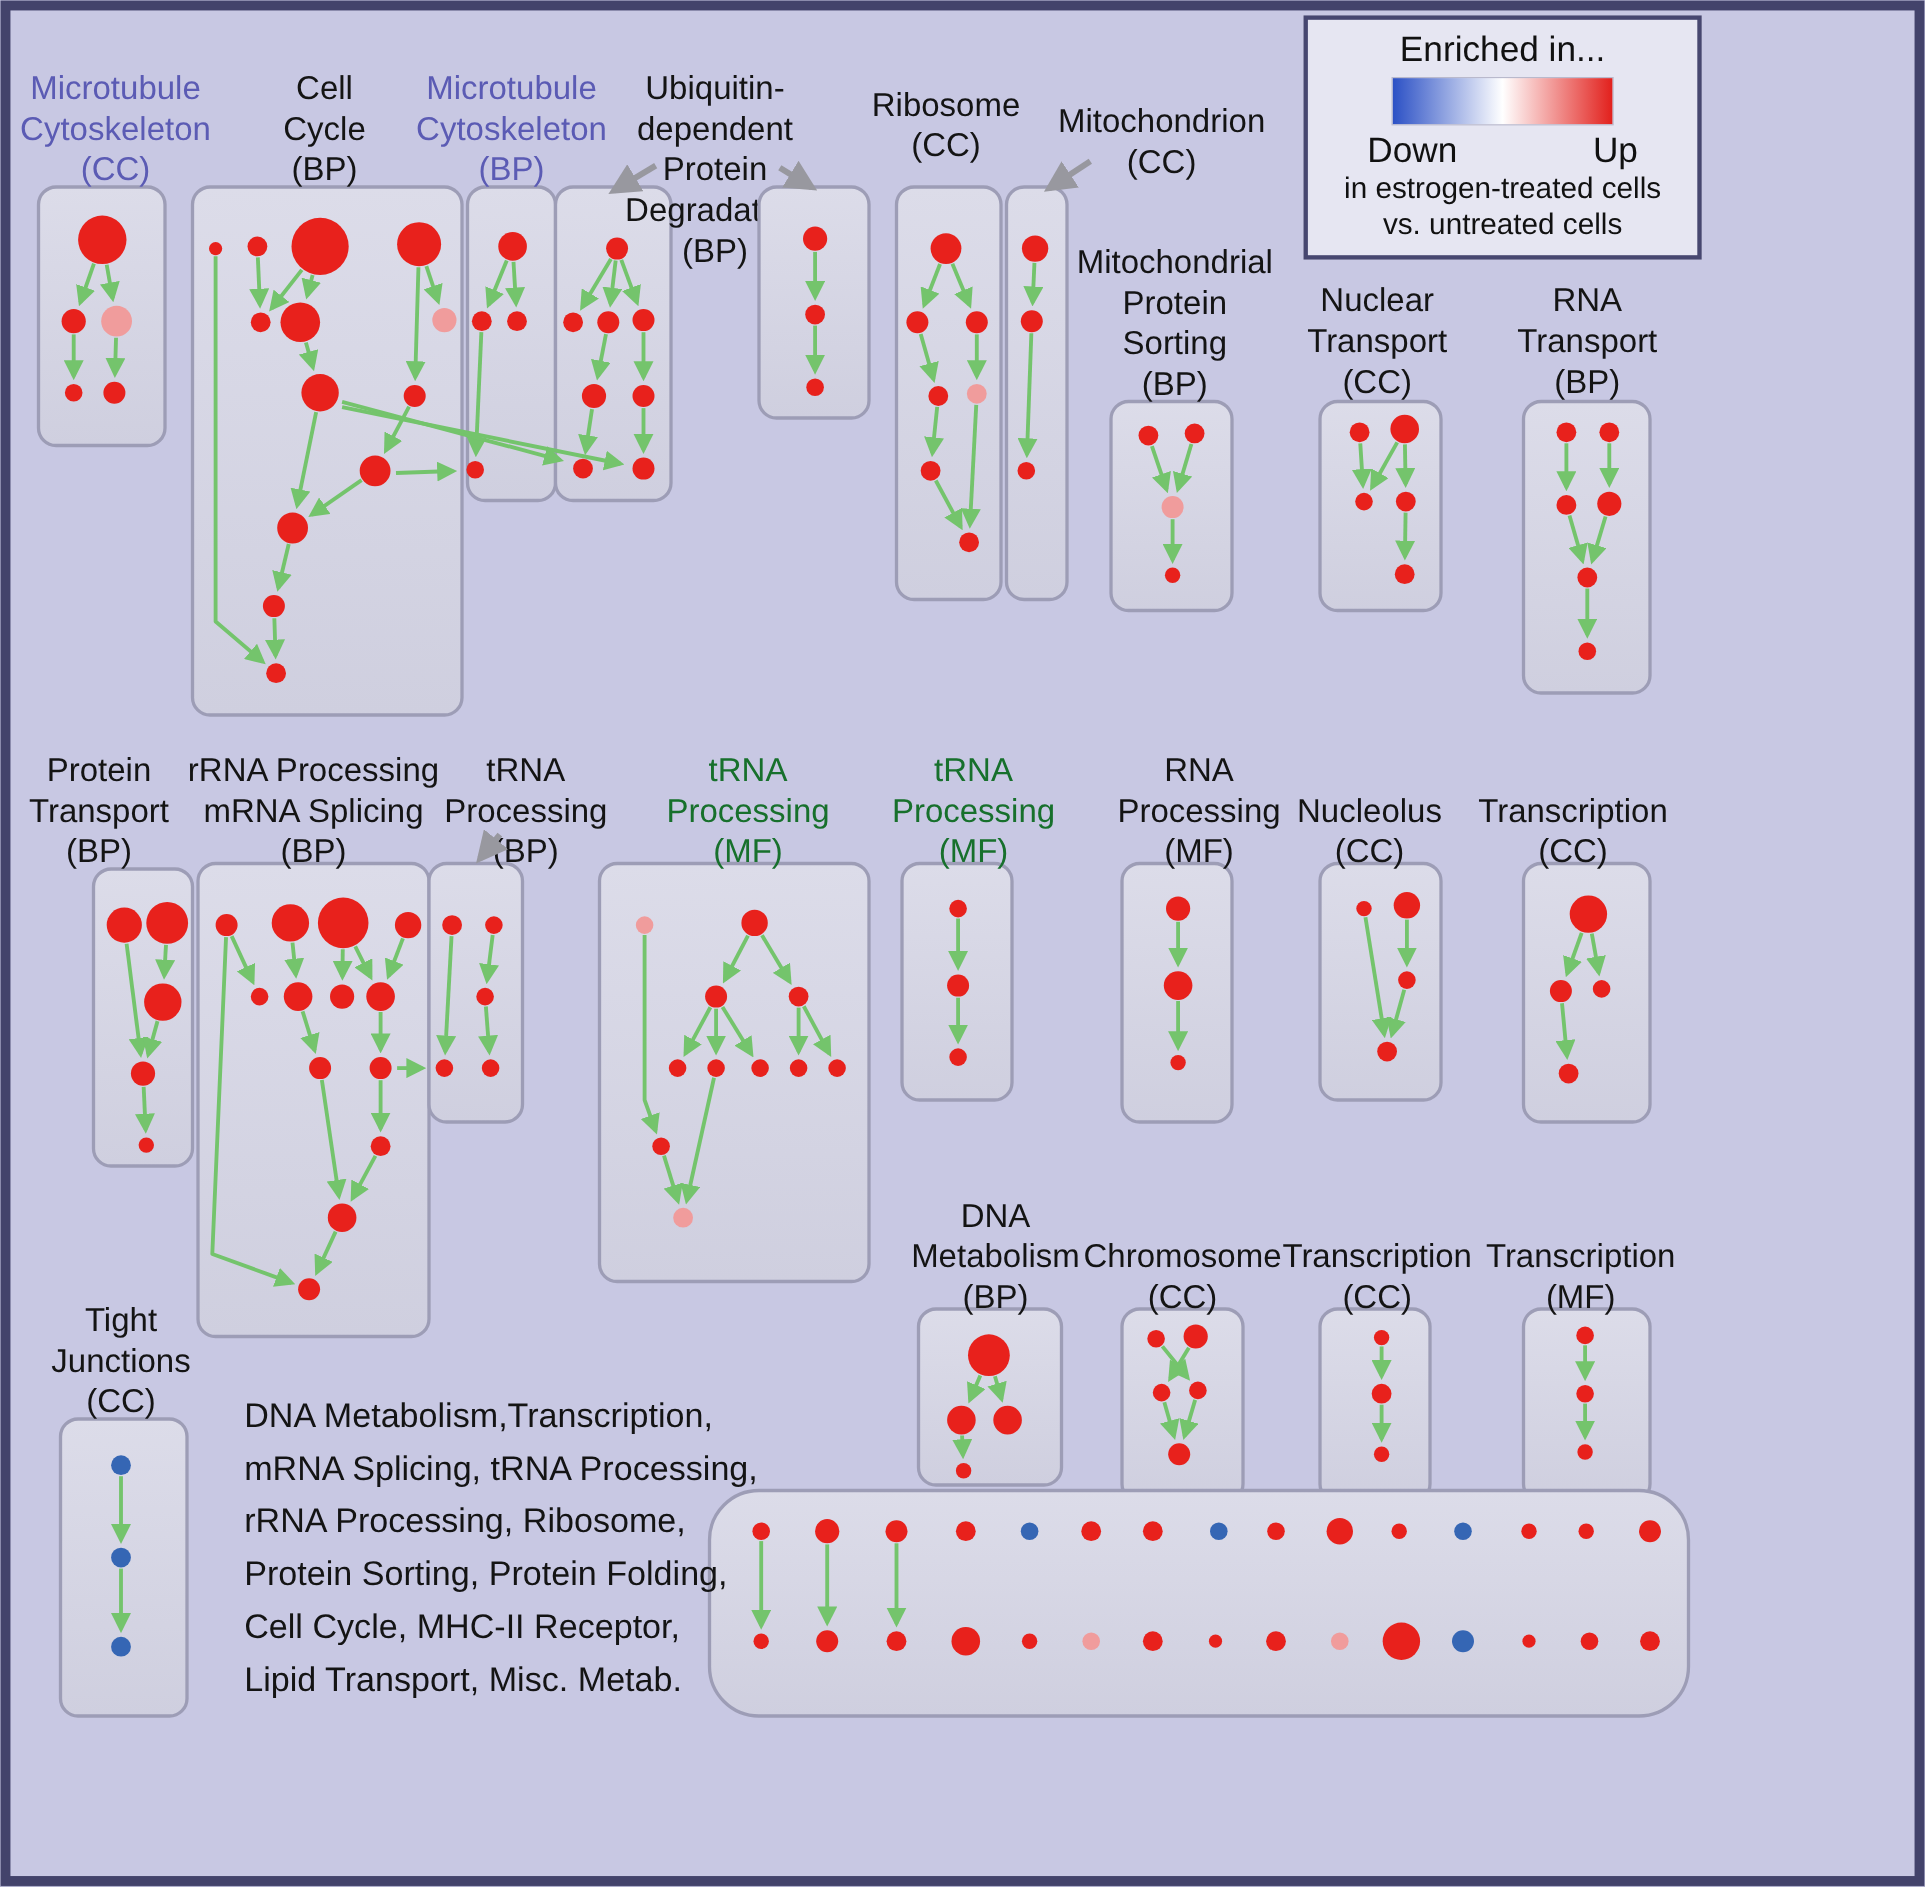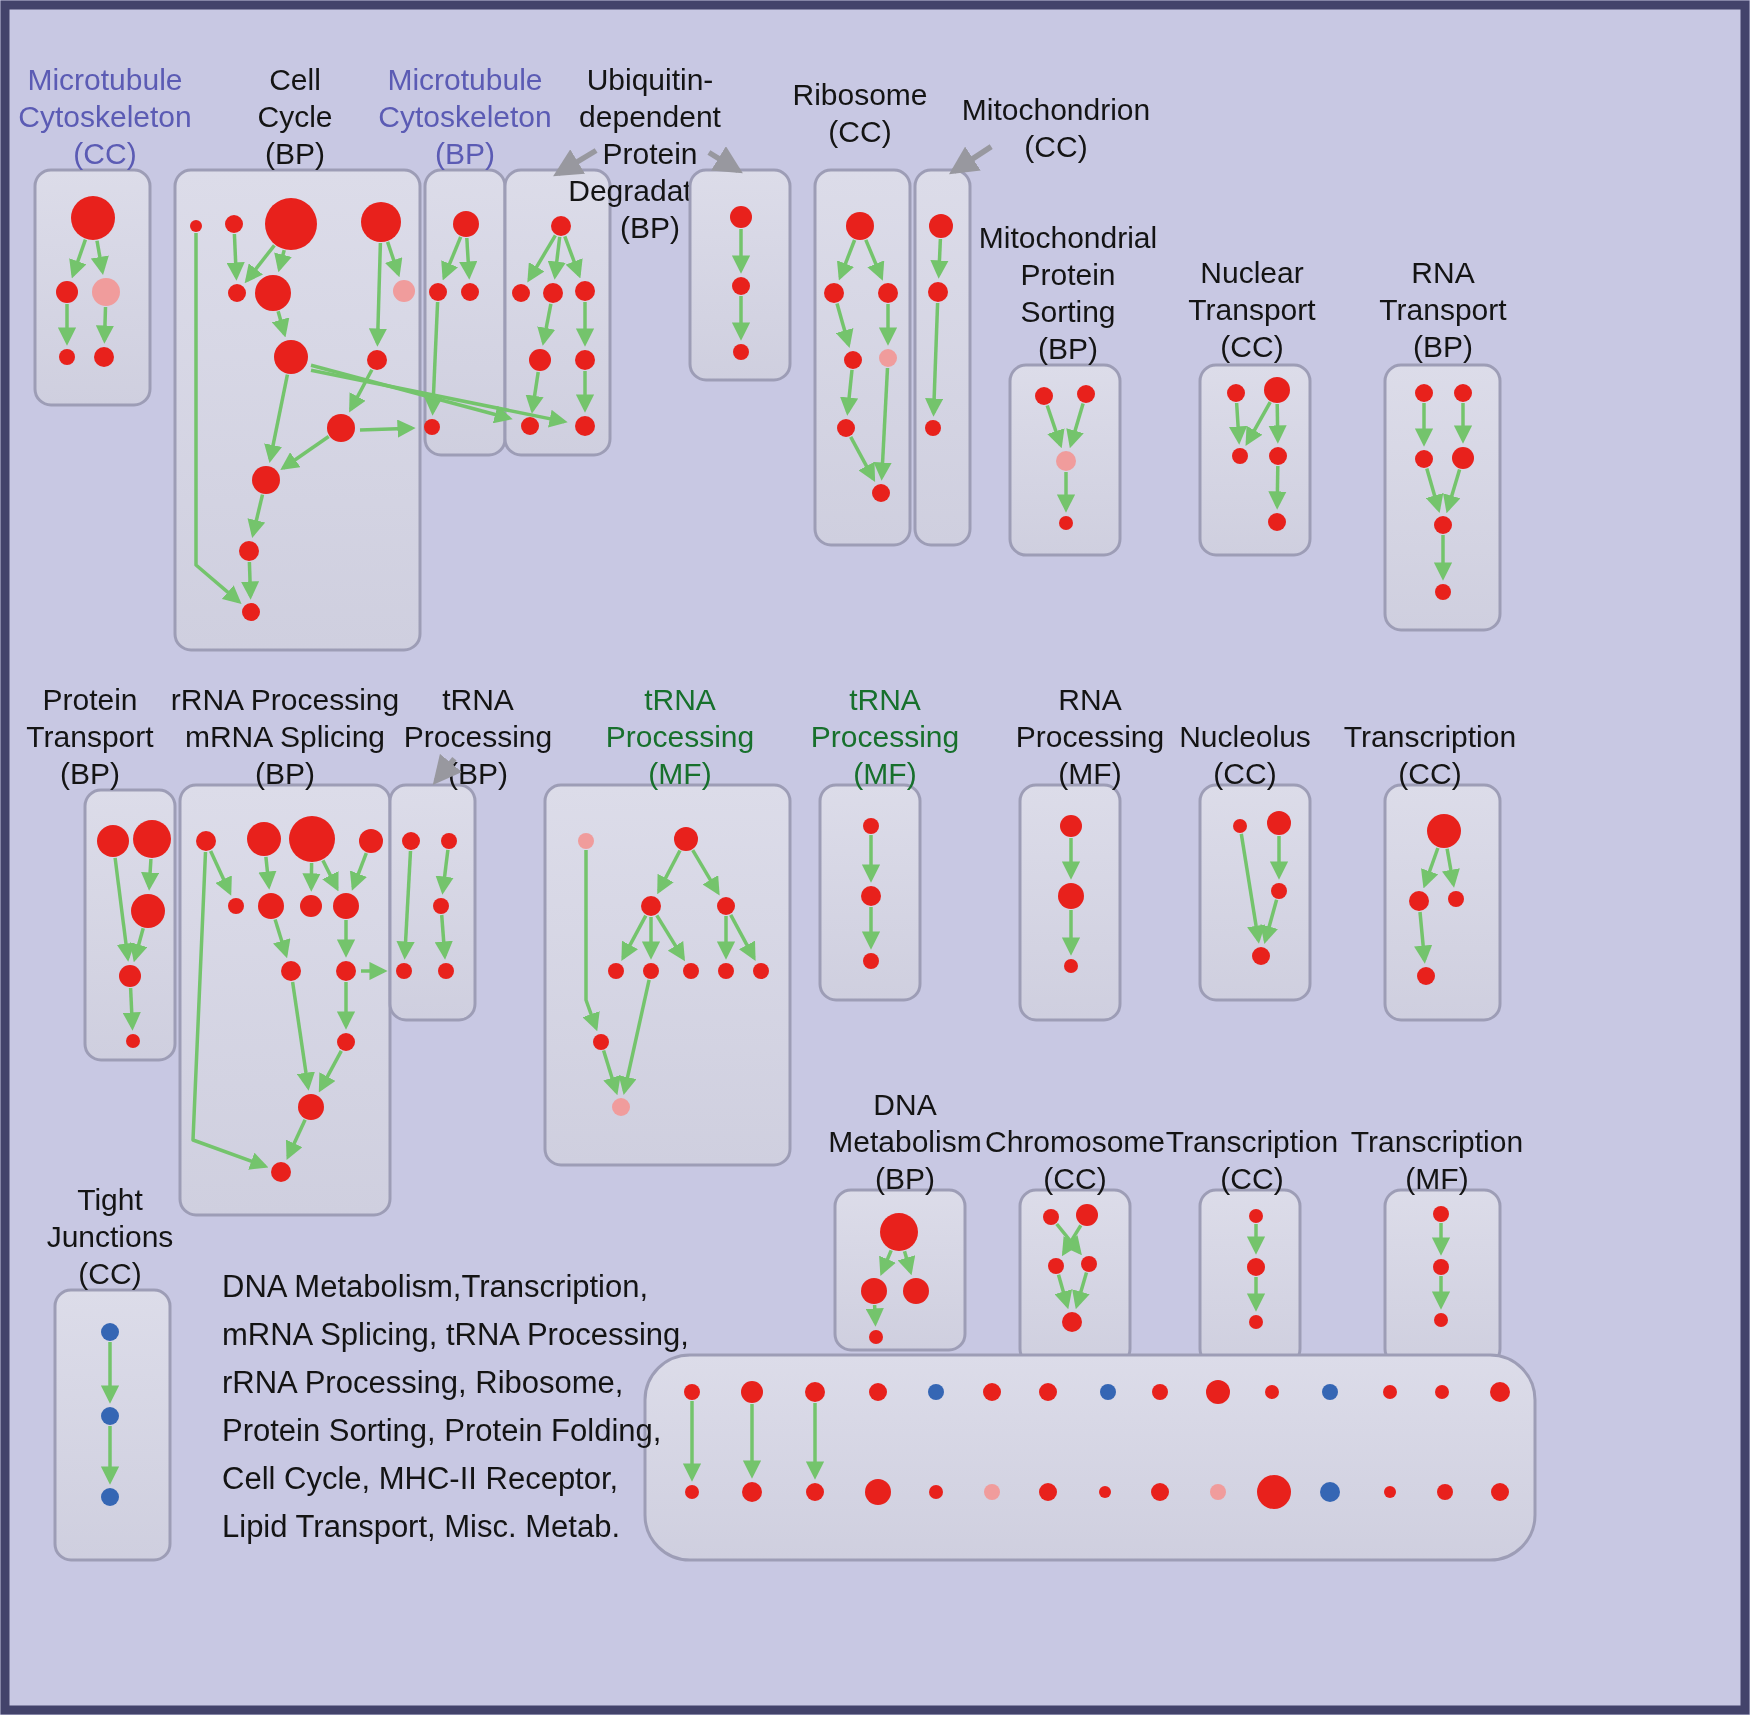--- a/index.html
+++ b/index.html
@@ -389,13 +389,23 @@
       <polyline points="360.0,430.0 412.0,428.2" fill="none" stroke="#74c46c" stroke-width="3.5" stroke-linejoin="round" marker-end="url(#arrow-edge)"></polyline>
       <polyline points="361.0,971.0 384.0,971.0" fill="none" stroke="#74c46c" stroke-width="3.5" stroke-linejoin="round" marker-end="url(#arrow-edge)"></polyline>
       <polyline points="596.1,150.5 558.0,173.4" fill="none" stroke="#98989f" stroke-width="5.5" stroke-linejoin="round" marker-end="url(#arrow-pointer)"></polyline>
       <polyline points="708.9,152.5 738.0,170.3" fill="none" stroke="#98989f" stroke-width="5.5" stroke-linejoin="round" marker-end="url(#arrow-pointer)"></polyline>
       <polyline points="991.2,146.6 953.8,171.1" fill="none" stroke="#98989f" stroke-width="5.5" stroke-linejoin="round" marker-end="url(#arrow-pointer)"></polyline>
       <polyline points="454.4,758.8 436.4,780.6" fill="none" stroke="#98989f" stroke-width="5.5" stroke-linejoin="round" marker-end="url(#arrow-pointer)"></polyline>
       <text text-anchor="start" fill="#141414" font-size="31"><tspan x="222" y="1297">DNA Metabolism,Transcription,</tspan><tspan x="222" y="1345">mRNA Splicing, tRNA Processing,</tspan><tspan x="222" y="1393">rRNA Processing, Ribosome,</tspan><tspan x="222" y="1441">Protein Sorting, Protein Folding,</tspan><tspan x="222" y="1489">Cell Cycle, MHC-II Receptor,</tspan><tspan x="222" y="1537">Lipid Transport, Misc. Metab.</tspan></text>
       <rect x="5" y="5" width="1740" height="1705" fill="none" stroke="#43436b" stroke-width="9"></rect>
     </svg>
 
+  <div class="legend">
+    <div class="legend-title">Enriched in...</div>
+    <div class="legend-gradient" style="background: linear-gradient(90deg, rgb(43, 80, 197) 0%, rgb(255, 255, 255) 50%, rgb(226, 32, 28) 100%);"></div>
+    <div class="legend-row">
+      <span>Down</span>
+      <span>Up</span>
+    </div>
+    <div class="legend-context">in estrogen-treated cells</div>
+    <div class="legend-context">vs. untreated cells</div>
+  </div>
 </div>
 
 </body></html>

